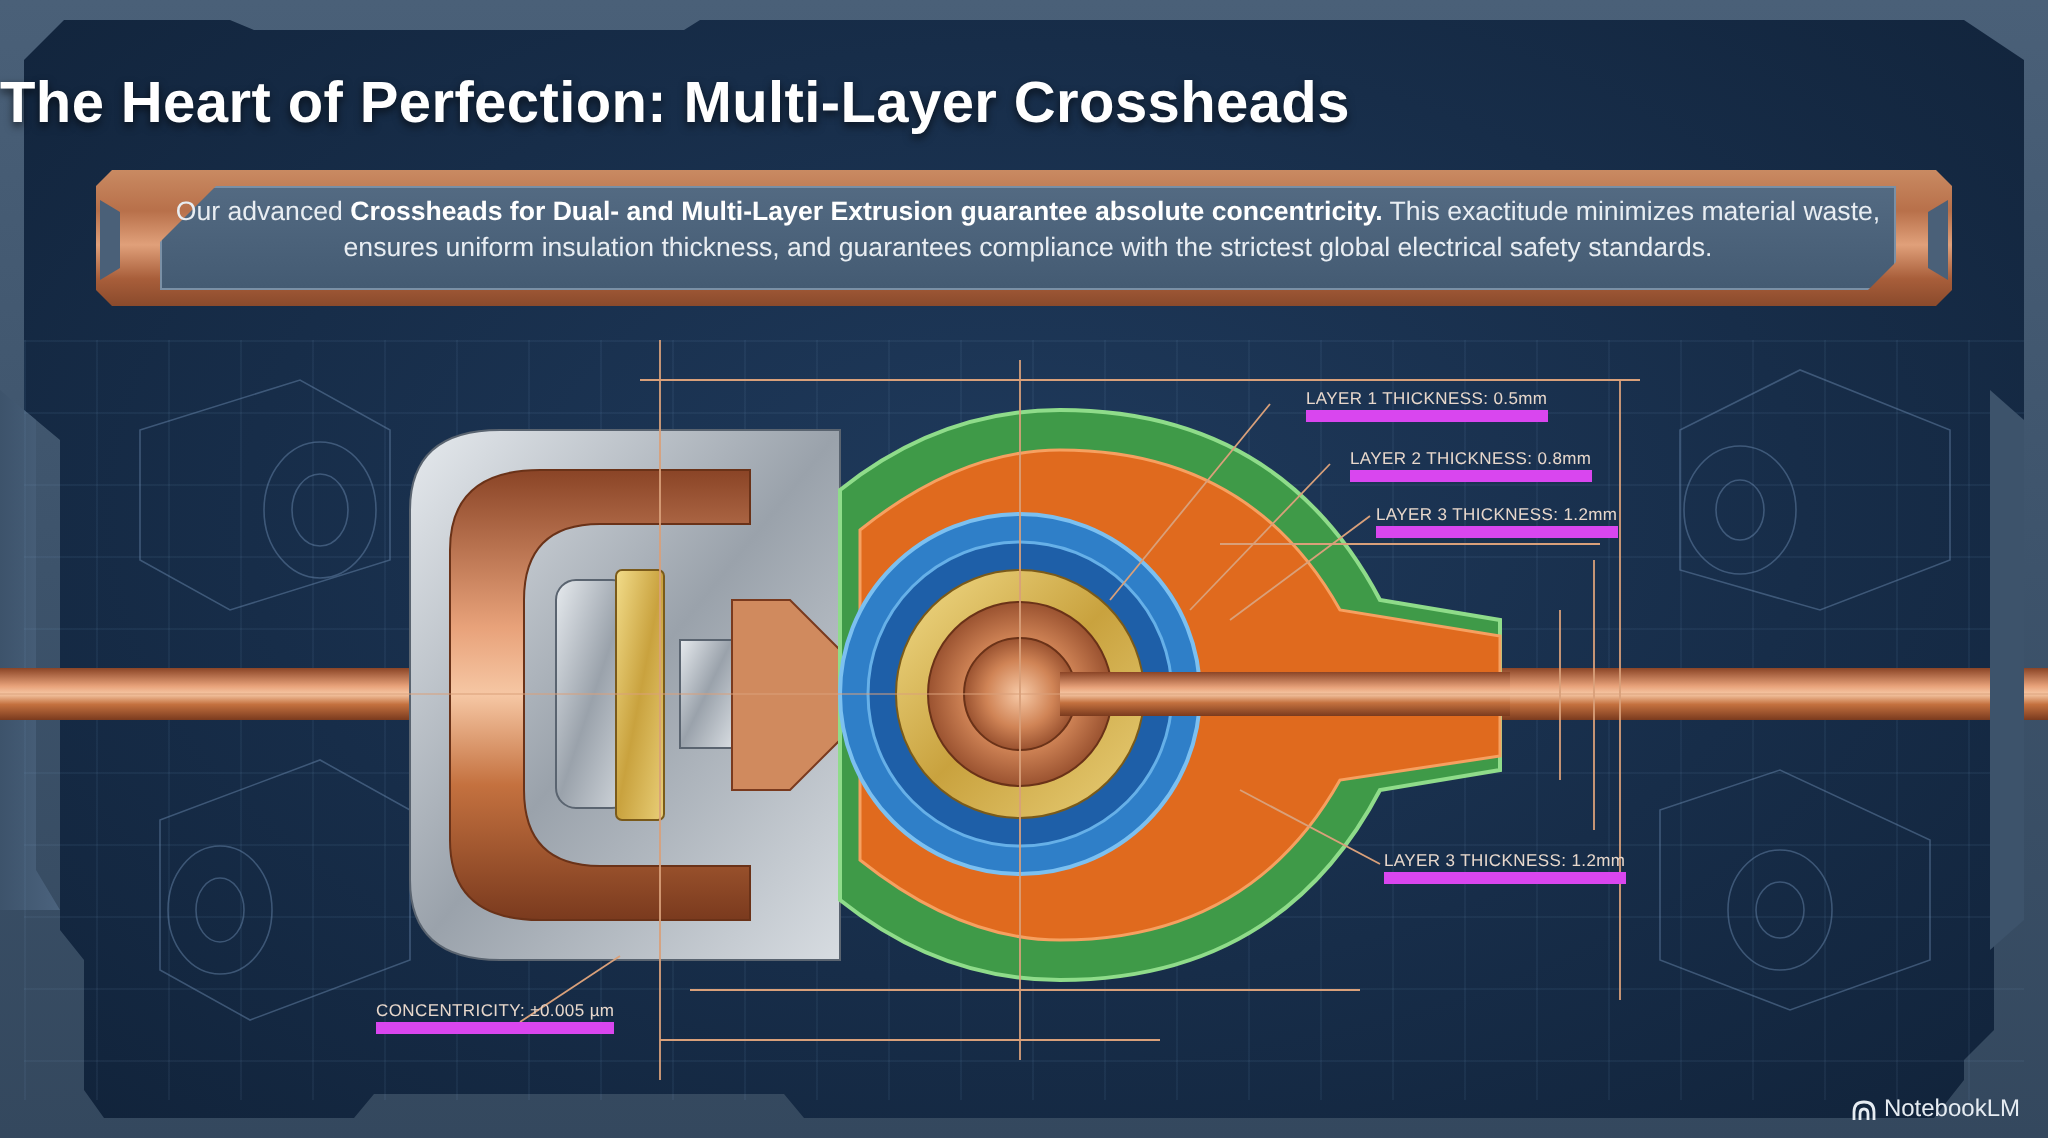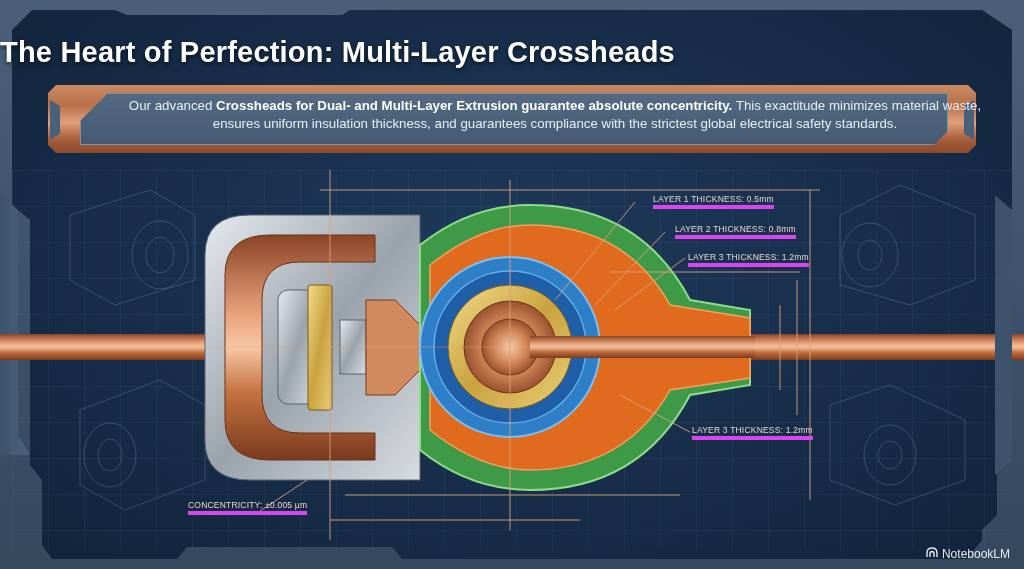--- a/index.html
+++ b/index.html
@@ -40,43 +40,43 @@
       clip-path: polygon(8px 0, 920px 0, 928px 8px, 928px 60px, 920px 68px, 8px 68px, 0 60px, 0 8px);
     }
     .banner-inner {
       position: absolute; left: 80px; top: 93px; width: 868px; height: 52px;
       background: linear-gradient(180deg, #536a82 0%, #445b73 100%);
       border: 1px solid #7a90a6;
       clip-path: polygon(28px 0, 868px 0, 868px 38px, 854px 52px, 0 52px, 0 28px);
     }
     .banner-text {
       position: absolute; left: 84px; top: 97px; width: 860px;
-      color: #e8edf2; font-size: 13.3px; line-height: 18px; text-align: center; margin-left: 41px;
+      color: #e8edf2; font-size: 13.3px; line-height: 18px; text-align: center;
     }
     .banner-text b { color: #ffffff; font-weight: bold; }
     .banner-notch-l {
       position: absolute; left: 50px; top: 100px; width: 10px; height: 40px;
       background: #4a6078; clip-path: polygon(0 0, 10px 6px, 10px 34px, 0 40px);
     }
     .banner-notch-r {
       position: absolute; left: 964px; top: 100px; width: 10px; height: 40px;
       background: #4a6078; clip-path: polygon(0 6px, 10px 0, 10px 40px, 0 34px);
     }
 
     .diagram { position: absolute; left: 0; top: 170px; width: 1024px; height: 370px; }
 
     .anno {
       position: absolute; color: #e8d8cc; font-size: 8.5px; letter-spacing: 0.2px;
-      border-bottom: 4px solid #d946ef; padding-bottom: 1px; white-space: nowrap;
+      border-bottom: 6px solid #d946ef; padding-bottom: 1px; white-space: nowrap;
       font-family: "Liberation Sans", sans-serif;
     }
 
     .watermark {
       position: absolute; right: 14px; bottom: 8px; color: #e6ecf2;
-      font-size: 12px; display: flex; align-items: flex-start; gap: 4px;
+      font-size: 12px; display: flex; align-items: flex-end; gap: 4px;
     }
     .watermark svg { width: 12px; height: 11px; }
   </style>
 </head>
 <body>
 
 <div class="frame"></div>
 <div class="panel"></div>
 <div class="side-rail-left"></div>
 <div class="grid"></div>

